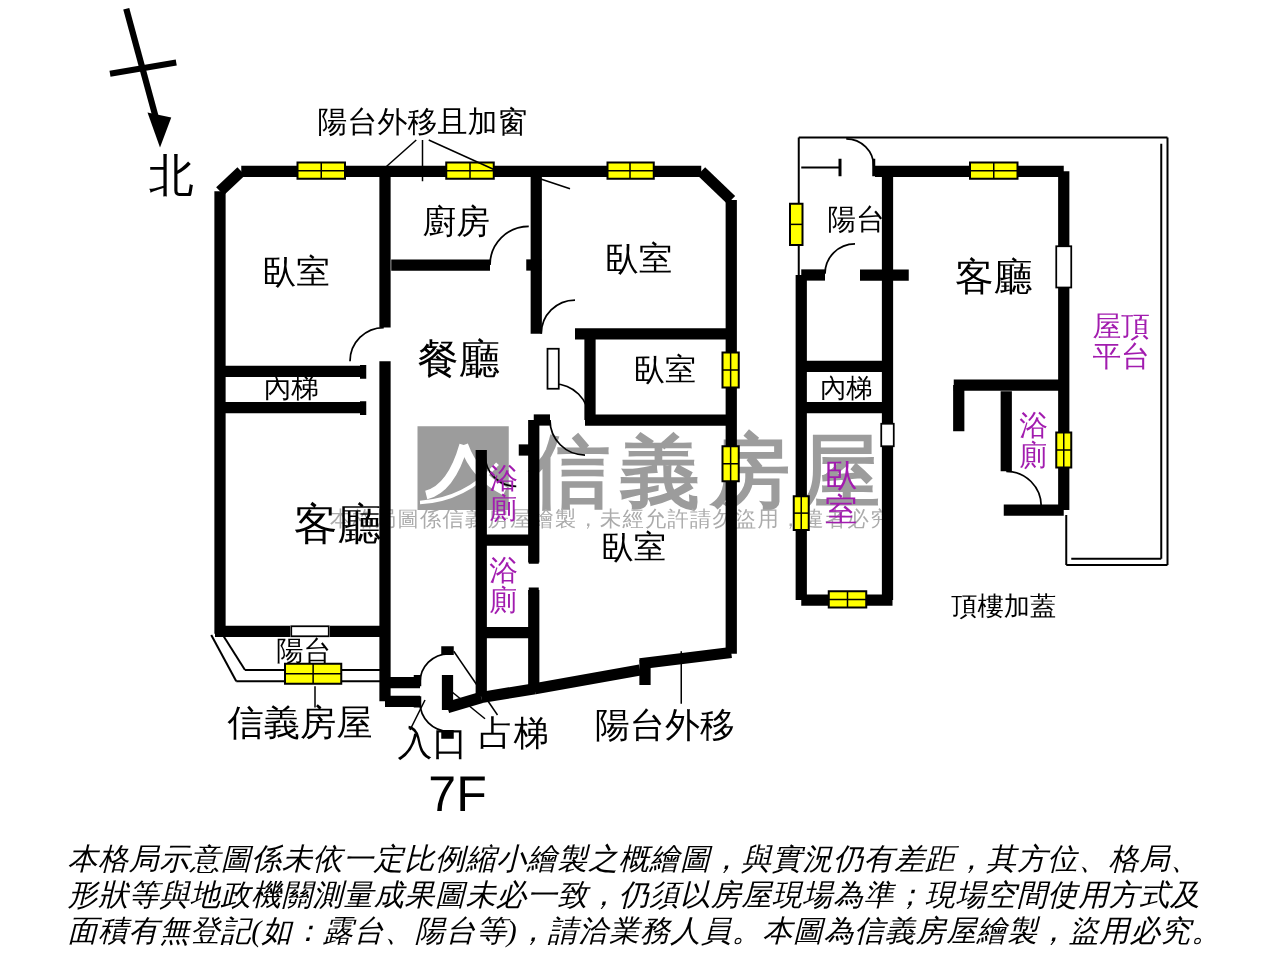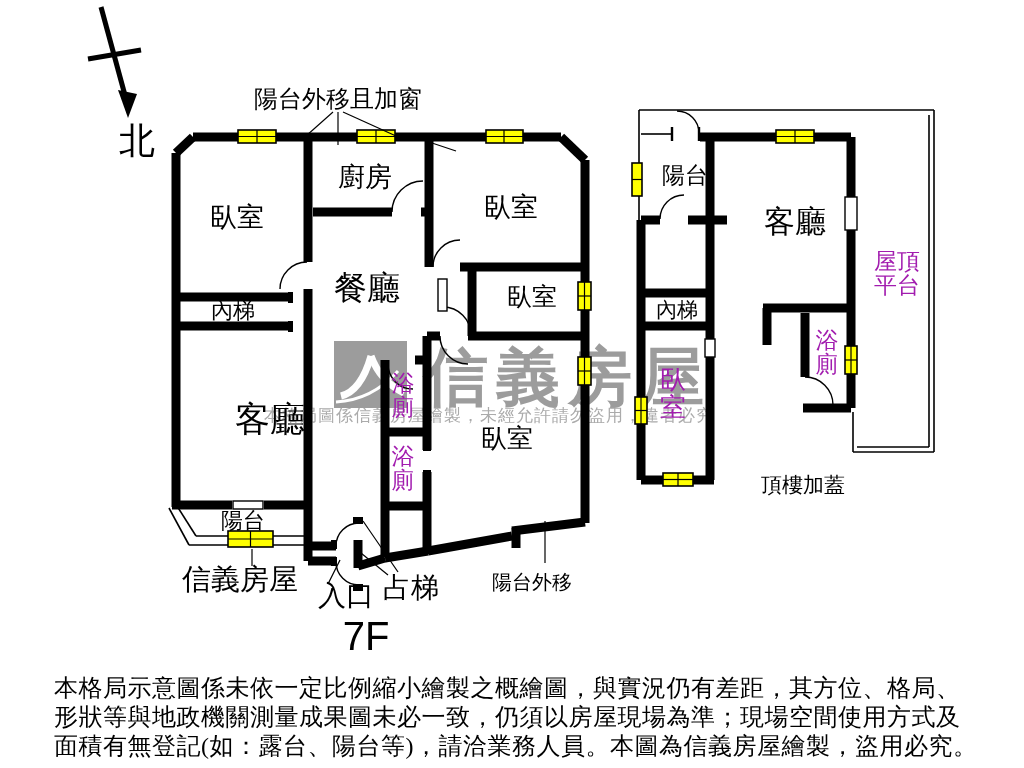--- a/index.html
+++ b/index.html
@@ -24,21 +24,21 @@
   .jamb{fill:#000;}
   
   #labels{position:absolute;left:0;top:0;width:1024px;height:768px;z-index:3;}
   .lbl{position:absolute;transform:translate(-50%,-50%);color:#000;white-space:nowrap;
        line-height:1.02;}
   .lbl-v{position:absolute;transform:translate(-50%,-50%);color:#a21caf;width:1.08em;
          line-height:1.06;word-break:break-all;text-align:center;white-space:normal;}
   .serif7f{font-family:Liberation Sans, sans-serif;}
   #disclaimer{position:absolute;left:54px;top:674px;width:950px;z-index:3;color:#000;
               font-size:24px;line-height:29px;letter-spacing:0.5px;}
-  #disclaimer div{white-space:nowrap;}
+  #disclaimer div{white-space:nowrap;font-style:italic;}
 </style>
 </head>
 <body>
 
 <div id="stage" style="--bg: #ffffff; --wall: #000000; --winfill: #ffff00; --wm: #9c9c9c;">
 
   <div id="wm">
     <div class="wm-brand">信義房屋</div>
     <div class="wm-notice">本格局圖係信義房屋繪製，未經允許請勿盜用，違者必究</div>
   </div>
@@ -242,21 +242,21 @@
     <div class="lbl" style="left:233px;top:311px;font-size:22px;">內梯</div>
     <div class="lbl" style="left:270px;top:420px;font-size:35px;">客廳</div>
     <div class="lbl-v" style="left:403px;top:396px;font-size:23px;">浴廁</div>
     <div class="lbl-v" style="left:403px;top:469px;font-size:23px;">浴廁</div>
     <div class="lbl" style="left:507px;top:439px;font-size:26px;">臥室</div>
     <div class="lbl" style="left:243px;top:521px;font-size:22px;">陽台</div>
 
     <div class="lbl" style="left:240px;top:580px;font-size:29px;">信義房屋</div>
     <div class="lbl" style="left:346px;top:596px;font-size:28px;">入口</div>
     <div class="lbl" style="left:411px;top:588px;font-size:28px;">占梯</div>
-    <div class="lbl" style="left:532px;top:582px;font-size:20px;">陽台外移</div>
+    <div class="lbl" style="left:532px;top:582px;font-size:28px;">陽台外移</div>
     <div class="lbl serif7f" style="left:366px;top:636px;font-size:40px;">7F</div>
 
     <div class="lbl" style="left:685px;top:176px;font-size:23px;">陽台</div>
     <div class="lbl" style="left:795px;top:222px;font-size:31px;">客廳</div>
     <div class="lbl-v" style="left:897px;top:274px;font-size:23px;width:2.15em;">屋頂平台</div>
     <div class="lbl" style="left:677px;top:311px;font-size:21px;">內梯</div>
     <div class="lbl-v" style="left:673px;top:394px;font-size:26px;">臥室</div>
     <div class="lbl-v" style="left:827px;top:353px;font-size:23px;">浴廁</div>
     <div class="lbl" style="left:803px;top:486px;font-size:21px;">頂樓加蓋</div>
   </div>

